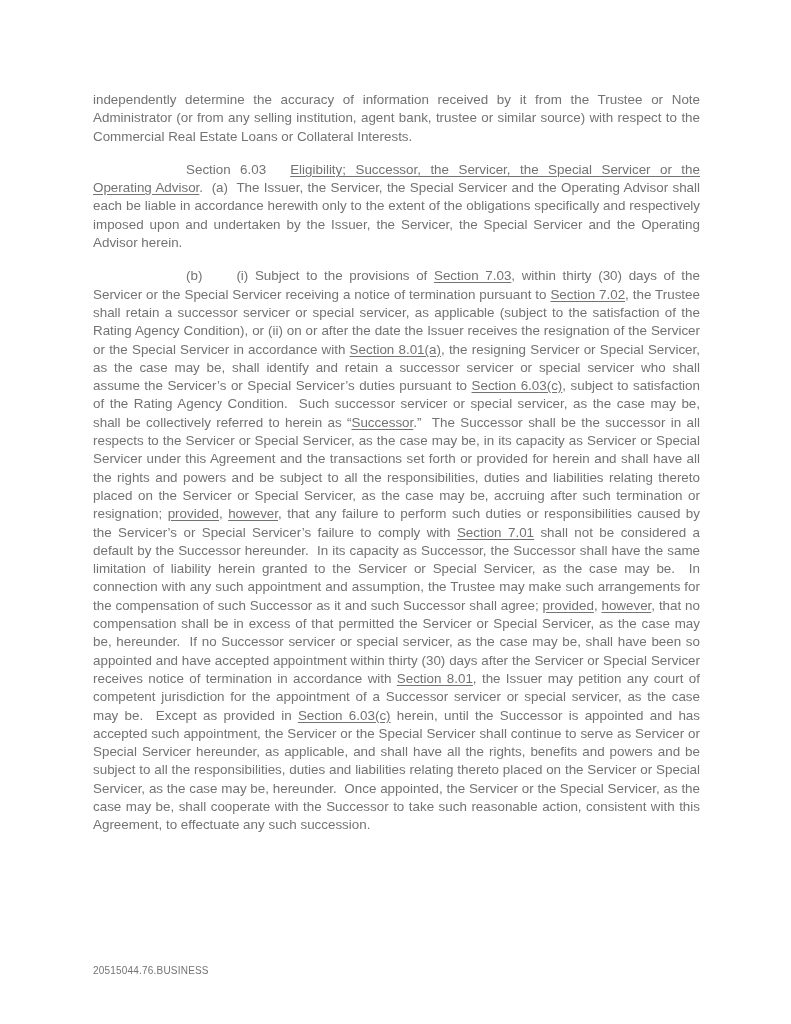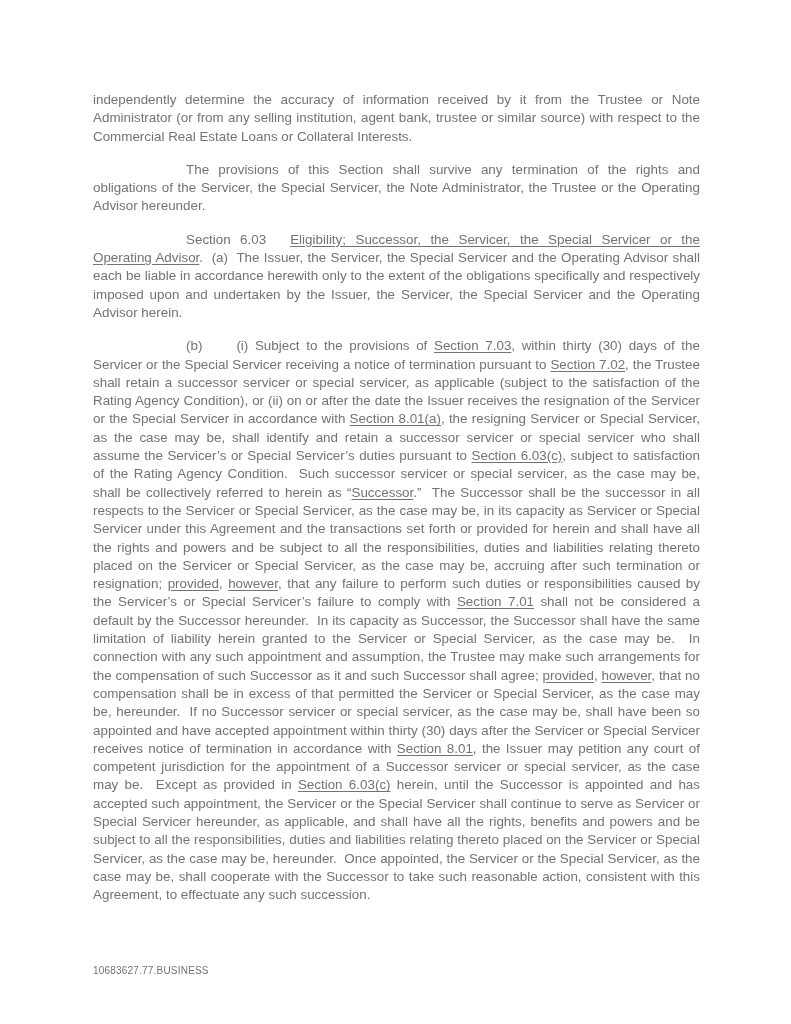--- a/index.html
+++ b/index.html
@@ -42,18 +42,17 @@
     text-align: center;
     font-size: 12.5px;
   }
 </style>
 </head>
 <body>
 
 <div class="page">
   <div class="doc-body">
       <p><span>independently determine the accuracy of information received by it from the Trustee or Note Administrator (or from any selling institution, agent bank, trustee or similar source) with respect to the Commercial Real Estate Loans or Collateral Interests.</span></p>
-      <p class="indent"><span>The provisions of this Section shall survive any termination of the rights and obligations of the Servicer, the Special Servicer, the Note Administrator, the Trustee or the Operating Advisor hereunder.</span></p>
       <p class="indent"><span>Section 6.03</span><span class="tab tab-s"></span><span class="u">Eligibility; Successor, the Servicer, the Special Servicer or the Operating Advisor</span><span>.&nbsp; (a)&nbsp; The Issuer, the Servicer, the Special Servicer and the Operating Advisor shall each be liable in accordance herewith only to the extent of the obligations specifically and respectively imposed upon and undertaken by the Issuer, the Servicer, the Special Servicer and the Operating Advisor herein.</span></p>
       <p class="indent"><span>(b)</span><span class="tab tab-b"></span><span>(i) Subject to the provisions of </span><span class="u">Section 7.03</span><span>, within thirty (30) days of the Servicer or the Special Servicer receiving a notice of termination pursuant to </span><span class="u">Section 7.02</span><span>, the Trustee shall retain a successor servicer or special servicer, as applicable (subject to the satisfaction of the Rating Agency Condition), or (ii) on or after the date the Issuer receives the resignation of the Servicer or the Special Servicer in accordance with </span><span class="u">Section 8.01(a)</span><span>, the resigning Servicer or Special Servicer, as the case may be, shall identify and retain a successor servicer or special servicer who shall assume the Servicer’s or Special Servicer’s duties pursuant to </span><span class="u">Section 6.03(c)</span><span>, subject to satisfaction of the Rating Agency Condition.&nbsp; Such successor servicer or special servicer, as the case may be, shall be collectively referred to herein as “</span><span class="u">Successor</span><span>.”&nbsp; The Successor shall be the successor in all respects to the Servicer or Special Servicer, as the case may be, in its capacity as Servicer or Special Servicer under this Agreement and the transactions set forth or provided for herein and shall have all the rights and powers and be subject to all the responsibilities, duties and liabilities relating thereto placed on the Servicer or Special Servicer, as the case may be, accruing after such termination or resignation; </span><span class="u">provided</span><span>, </span><span class="u">however</span><span>, that any failure to perform such duties or responsibilities caused by the Servicer’s or Special Servicer’s failure to comply with </span><span class="u">Section 7.01</span><span> shall not be considered a default by the Successor hereunder.&nbsp; In its capacity as Successor, the Successor shall have the same limitation of liability herein granted to the Servicer or Special Servicer, as the case may be.&nbsp; In connection with any such appointment and assumption, the Trustee may make such arrangements for the compensation of such Successor as it and such Successor shall agree; </span><span class="u">provided</span><span>, </span><span class="u">however</span><span>, that no compensation shall be in excess of that permitted the Servicer or Special Servicer, as the case may be, hereunder.&nbsp; If no Successor servicer or special servicer, as the case may be, shall have been so appointed and have accepted appointment within thirty (30) days after the Servicer or Special Servicer receives notice of termination in accordance with </span><span class="u">Section 8.01</span><span>, the Issuer may petition any court of competent jurisdiction for the appointment of a Successor servicer or special servicer, as the case may be.&nbsp; Except as provided in </span><span class="u">Section 6.03(c)</span><span> herein, until the Successor is appointed and has accepted such appointment, the Servicer or the Special Servicer shall continue to serve as Servicer or Special Servicer hereunder, as applicable, and shall have all the rights, benefits and powers and be subject to all the responsibilities, duties and liabilities relating thereto placed on the Servicer or Special Servicer, as the case may be, hereunder.&nbsp; Once appointed, the Servicer or the Special Servicer, as the case may be, shall cooperate with the Successor to take such reasonable action, consistent with this Agreement, to effectuate any such succession.</span></p>
     </div>
-  <div class="footer-doc-id">10683627.77.BUSINESS</div>
+  <div class="footer-doc-id">20515044.76.BUSINESS</div>
 </div>
 
 </body></html>

